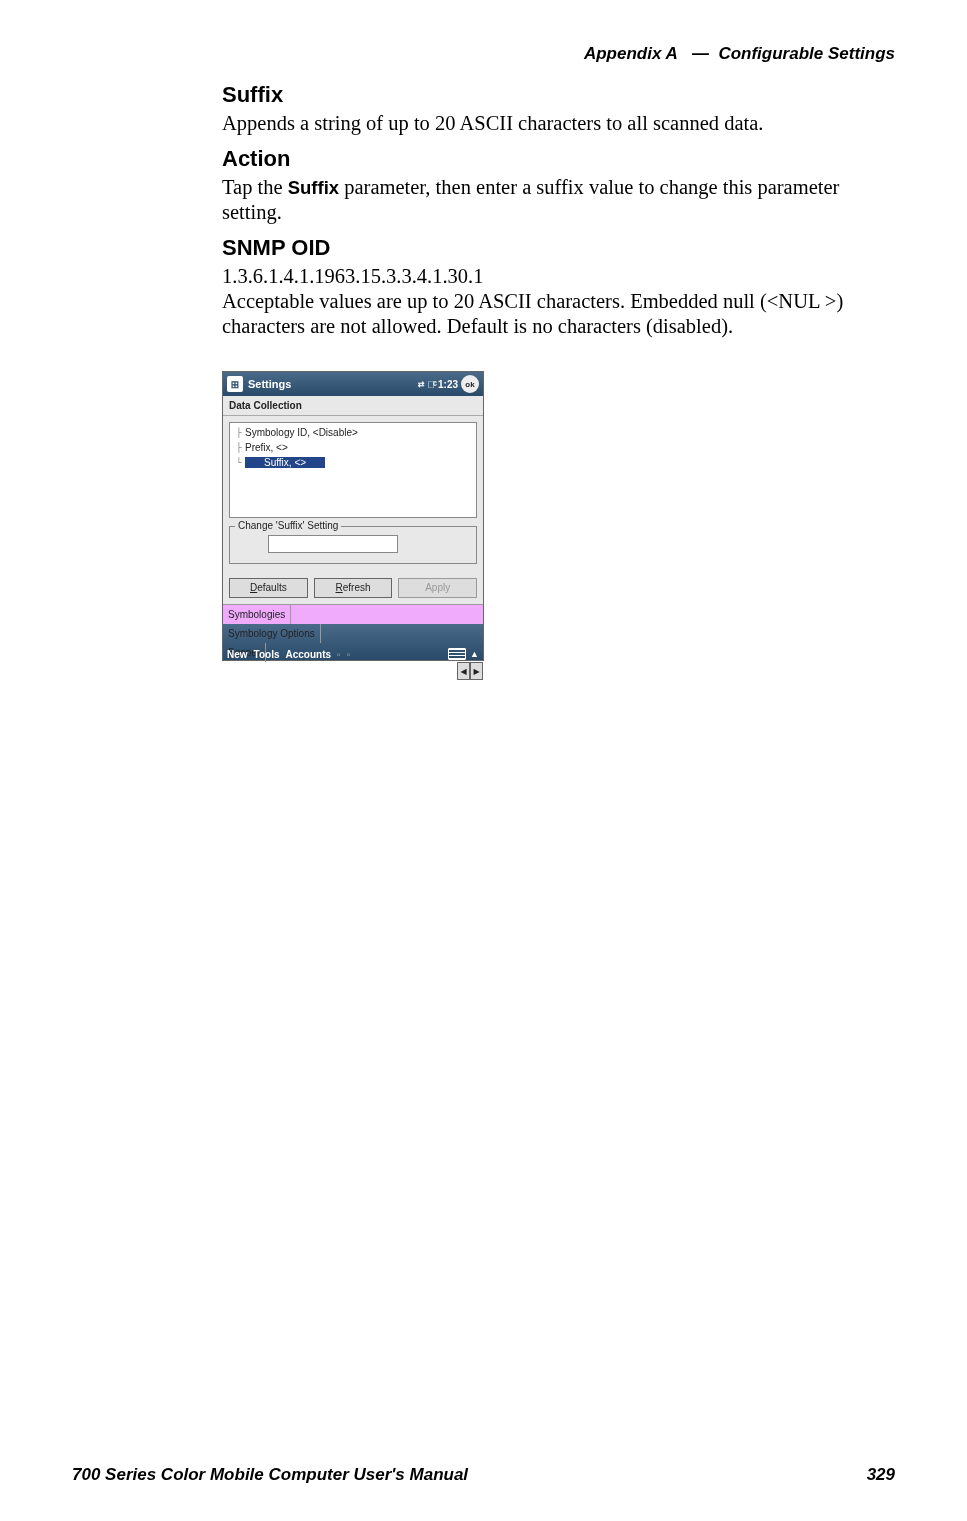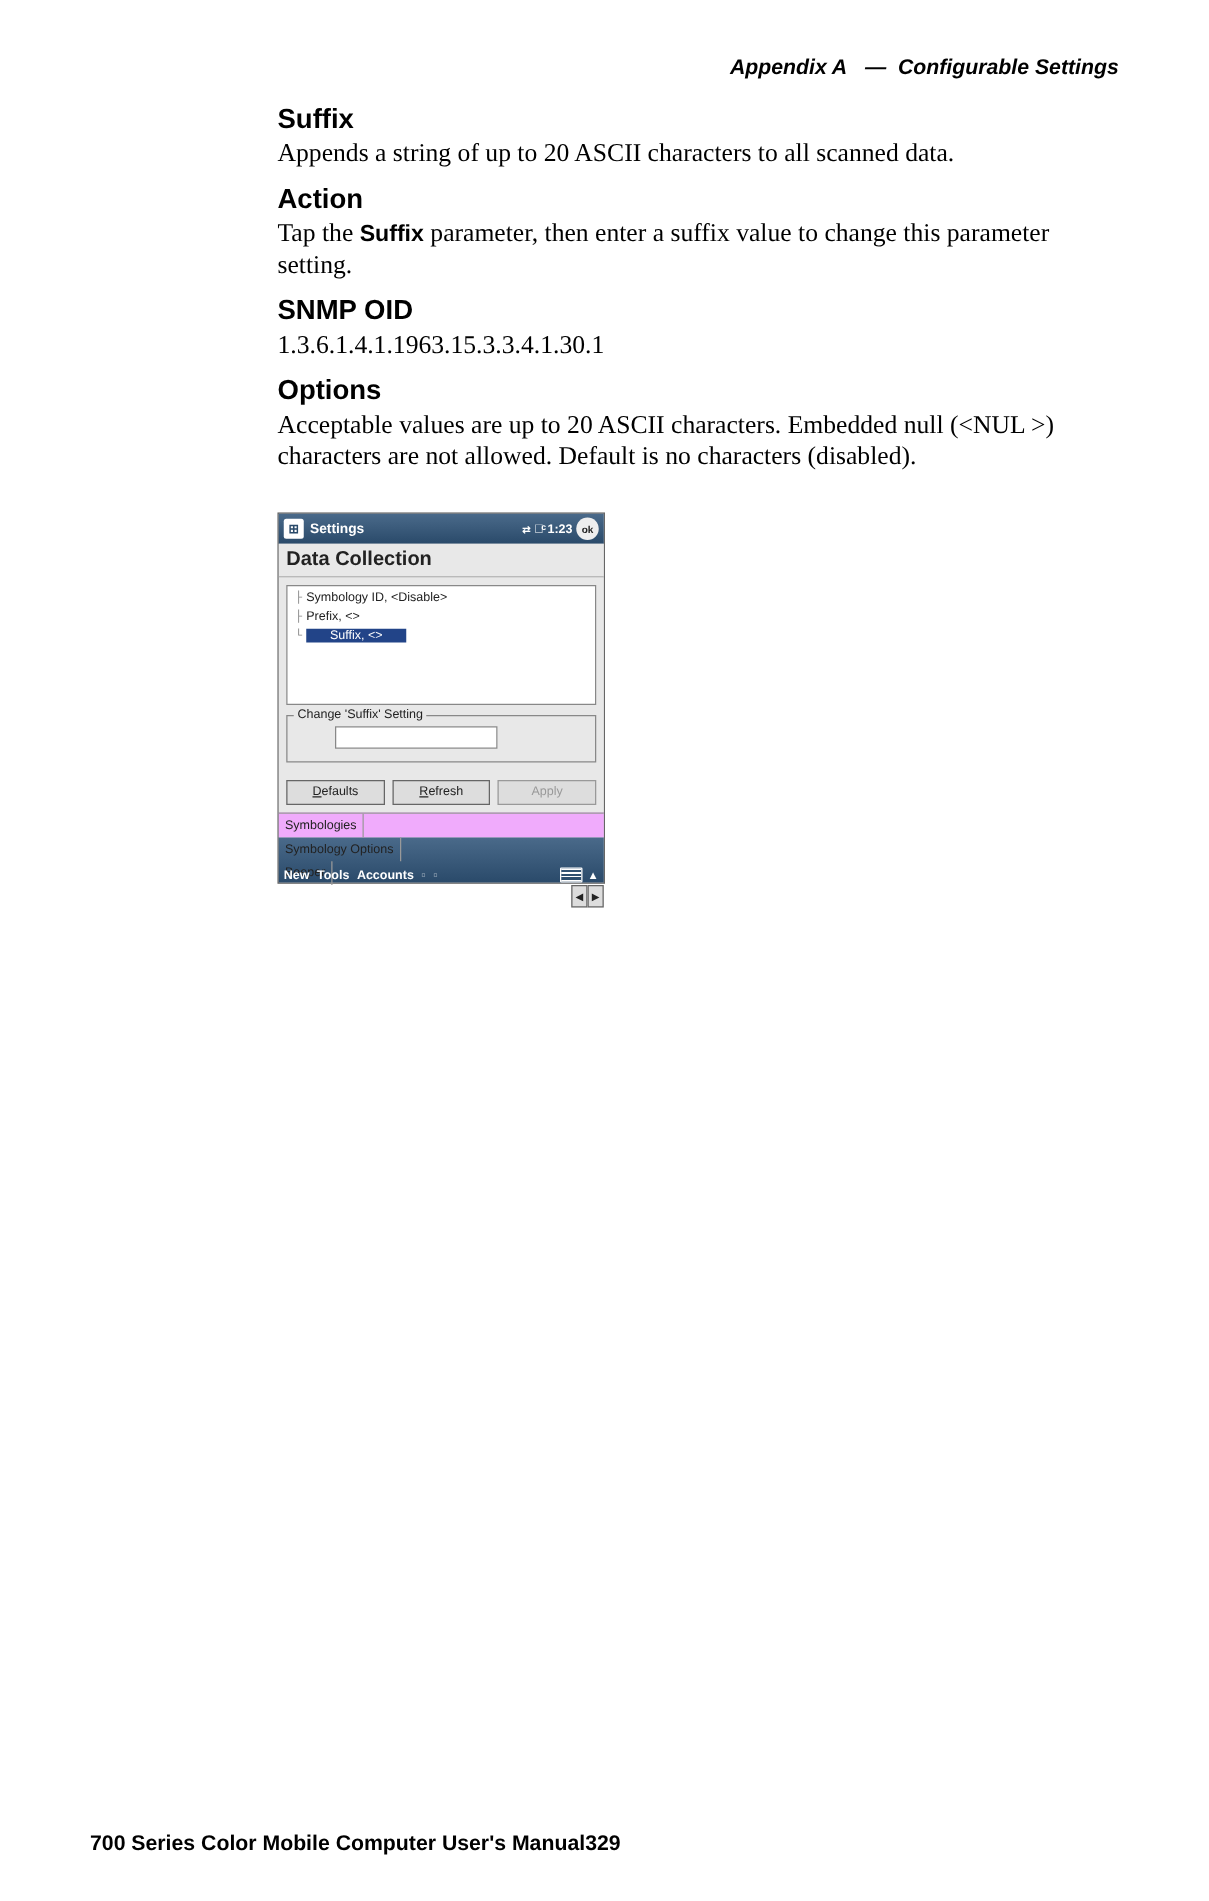--- a/index.html
+++ b/index.html
@@ -86,21 +86,21 @@
     .ss-time { font-weight: bold; font-size: 10px;}
     .ss-ok {
       width: 18px; height: 18px; border-radius: 50%; background: #eee;
       display: flex; align-items: center; justify-content: center;
       font-size: 8px; font-weight: bold; color: #222; text-align: center;
     }
     .ss-subtitle {
       background: #e8e8e8;
       padding: 4px 6px;
       font-weight: bold;
-      font-size: 16px;
+      font-size: 10px;
       border-bottom: 1px solid #aaa;
     }
     .ss-body {
       background: #e8e8e8;
       padding: 6px;
     }
     .ss-listbox {
       background: #fff;
       border: 1px solid #888;
       height: 96px;
@@ -204,22 +204,24 @@
       width: 18px; height: 12px; border: 1px solid #fff; border-radius: 1px;
       background: repeating-linear-gradient(#fff 0 1px, transparent 1px 3px);
     }
     .ss-up { font-size: 9px;}
     .footer {
       position: absolute;
       bottom: 36px;
       left: 72px;
       right: 72px;
       display: flex;
+      justify-content: space-between;
       font-family: Arial, Helvetica, sans-serif;
       font-weight: bold;
+      font-style: italic;
       font-size: 17px;
     }
   </style>
 </head>
 <body>
 
 <div class="header">
   <span>Appendix A</span>&nbsp;&nbsp;&nbsp;<span>—</span>&nbsp;&nbsp;<span>Configurable Settings</span>
 </div>
 
@@ -229,21 +231,20 @@
   <div class="body-text">Appends a string of up to 20 ASCII characters to all scanned data.</div>
 
   <div class="section-heading sub">Action</div>
   <div class="body-text">
     <span>Tap the </span><span class="bold">Suffix</span><span> parameter, then enter a suffix value to change this parameter setting.</span>
   </div>
 
   <div class="section-heading sub">SNMP OID</div>
   <div class="body-text">1.3.6.1.4.1.1963.15.3.3.4.1.30.1</div>
 
-  <div class="section-heading sub">Options</div>
   <div class="body-text">Acceptable values are up to 20 ASCII characters. Embedded null (&lt;NUL &gt;) characters are not allowed. Default is no characters (disabled).</div>
 
   <div class="screenshot">
     <div class="ss-titlebar">
       <div class="ss-winicon">⊞</div>
       <div class="ss-title">Settings</div>
       <div class="ss-icons">
         <span class="ss-sig">⇄</span>
         <span class="ss-vol">◀ͨ</span>
         <span class="ss-time">1:23</span>

